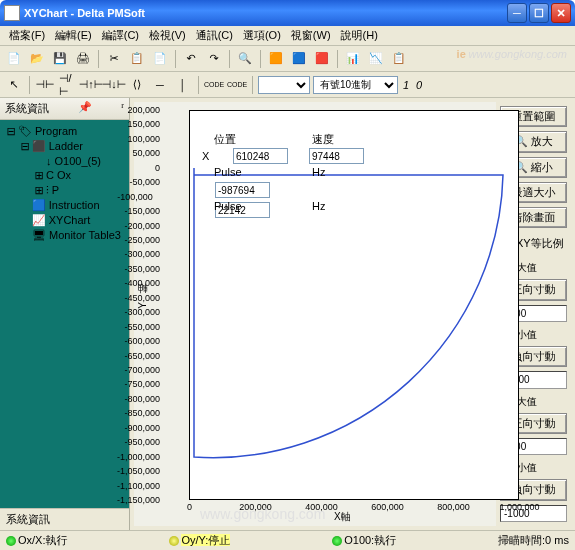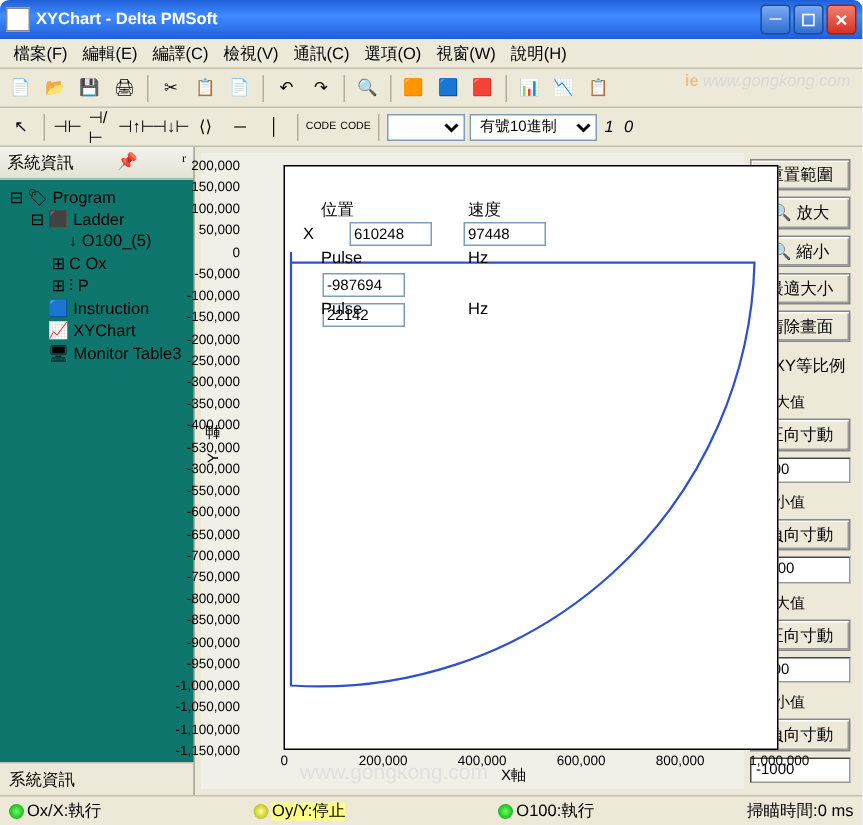--- a/index.html
+++ b/index.html
@@ -157,28 +157,28 @@
     <div class="chart-panel">
       <div class="ytitle">Y軸</div>
       <div class="xtitle">X軸</div>
       <div id="yticks">
           <div class="ytick" style="top: 3px;">200,000</div>
           <div class="ytick" style="top: 17.4444px;">150,000</div>
           <div class="ytick" style="top: 31.8889px;">100,000</div>
           <div class="ytick" style="top: 46.3333px;">50,000</div>
           <div class="ytick" style="top: 60.7778px;">0</div>
           <div class="ytick" style="top: 75.2222px;">-50,000</div>
-          <div class="ytick" style="top: 89.6667px;">-100,000</div>
+          <div class="ytick" style="top: 89.6667px; text-align: center;">-100,000</div>
           <div class="ytick" style="top: 104.111px;">-150,000</div>
           <div class="ytick" style="top: 118.556px;">-200,000</div>
           <div class="ytick" style="top: 133px;">-250,000</div>
           <div class="ytick" style="top: 147.444px;">-300,000</div>
           <div class="ytick" style="top: 161.889px;">-350,000</div>
           <div class="ytick" style="top: 176.333px;">-400,000</div>
-          <div class="ytick" style="top: 190.778px;">-530,000</div>
+          <div class="ytick" style="top: 190.778px;">-450,000</div>
           <div class="ytick" style="top: 205.222px;">-300,000</div>
           <div class="ytick" style="top: 219.667px;">-550,000</div>
           <div class="ytick" style="top: 234.111px;">-600,000</div>
           <div class="ytick" style="top: 248.556px;">-650,000</div>
           <div class="ytick" style="top: 263px;">-700,000</div>
           <div class="ytick" style="top: 277.444px;">-750,000</div>
           <div class="ytick" style="top: 291.889px;">-800,000</div>
           <div class="ytick" style="top: 306.333px;">-850,000</div>
           <div class="ytick" style="top: 320.778px;">-900,000</div>
           <div class="ytick" style="top: 335.222px;">-950,000</div>

